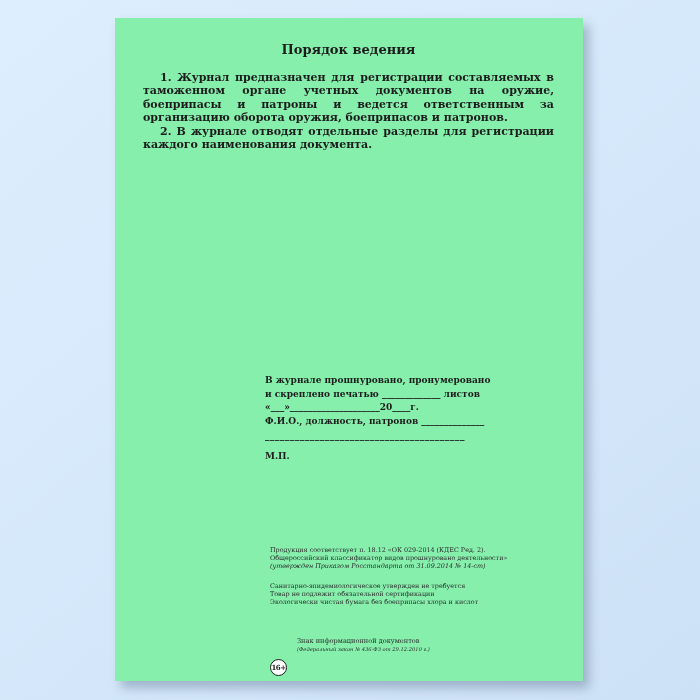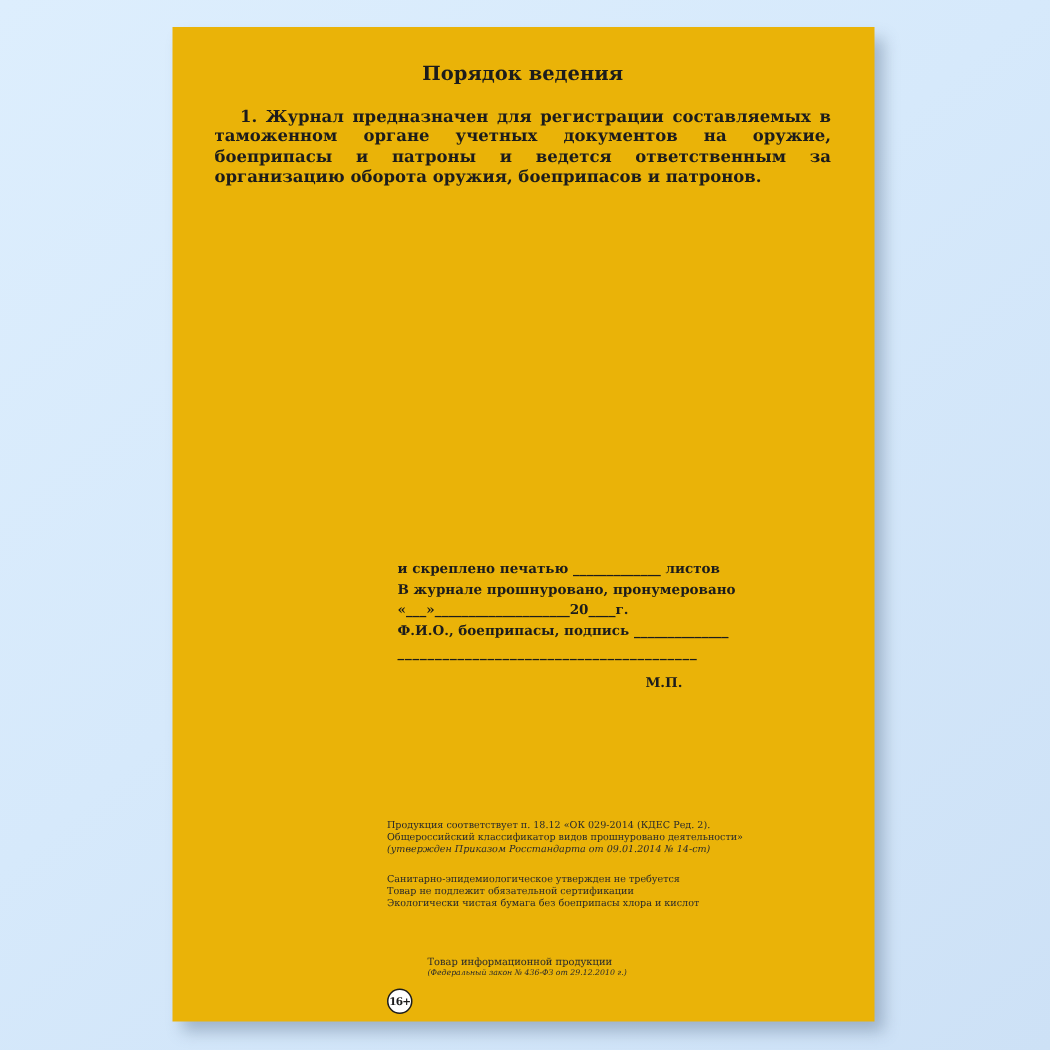--- a/index.html
+++ b/index.html
@@ -14,21 +14,21 @@
     background: linear-gradient(140deg, #ddeefd 0%, #d6e9fb 45%, #cde1f6 100%);
     position: relative;
     color: #1c1c1c;
   }
   .sheet {
     position: absolute;
     left: 115px;
     top: 18px;
     width: 468px;
     height: 663px;
-    background: #eab308;
+    background: #86efac;
     box-shadow: 6px 7px 10px rgba(96, 117, 145, 0.45);
   }
   .doc-title {
     margin: 25px 29px 0 28px;
     text-align: center;
     font-size: 13px;
     font-weight: bold;
     line-height: 14px;
   }
   .doc-body {
@@ -52,27 +52,27 @@
     line-height: 13.5px;
     white-space: nowrap;
   }
   .stitch-block .full-line {
     margin-top: 2px;
     letter-spacing: 0.5px;
     text-align: center;
   }
   .stitch-block .seal {
     margin-top: 6px;
-    text-align: right;
+    text-align: left;
     padding-right: 6px;
     white-space: normal;
   }
   .footer-block {
     position: absolute;
-    left: 143px;
+    left: 155px;
     top: 528px;
     width: 240px;
     font-size: 6.4px;
     font-weight: normal;
     line-height: 8px;
     color: #2a2a2a;
     white-space: nowrap;
   }
   .footer-block .italic {
     font-style: italic;
@@ -116,44 +116,45 @@
 </style>
 </head>
 <body>
 
 <div class="sheet">
 
   <div class="doc-title">Порядок ведения</div>
 
   <div class="doc-body">
     <p>1. Журнал предназначен для регистрации составляемых в таможенном органе учетных документов на оружие, боеприпасы и патроны и ведется ответственным за организацию оборота оружия, боеприпасов и патронов.</p>
+    <p>2. В журнале отводят отдельные разделы для регистрации каждого наименования документа.</p>
   </div>
 
   <div class="stitch-block">
+    <div>В журнале прошнуровано, пронумеровано</div>
     <div>и скреплено печатью _____________ листов</div>
-    <div>В журнале прошнуровано, пронумеровано</div>
     <div>«___»____________________20____г.</div>
-    <div>Ф.И.О., боеприпасы, подпись ______________</div>
+    <div>Ф.И.О., должность, патронов ______________</div>
     <div class="full-line">________________________________________</div>
     <div class="seal">М.П.</div>
   </div>
 
   <div class="footer-block">
     <div>Продукция соответствует п. 18.12 «ОК 029-2014 (КДЕС Ред. 2).</div>
     <div>Общероссийский классификатор видов прошнуровано деятельности»</div>
-    <div class="italic">(утвержден Приказом Росстандарта от 09.01.2014 № 14-ст)</div>
+    <div class="italic">(утвержден Приказом Росстандарта от 31.09.2014 № 14-ст)</div>
 
     <div class="gap12">Санитарно-эпидемиологическое утвержден не требуется</div>
 
     <div class="gap10">Товар не подлежит обязательной сертификации</div>
 
     <div class="gap10">Экологически чистая бумага без боеприпасы хлора и кислот</div>
 
     <div class="badge-row">
       <div class="age-badge">16+</div>
       <div class="badge-text">
-        <div class="badge-title">Товар информационной продукции</div>
+        <div class="badge-title">Знак информационной документов</div>
         <div class="badge-law">(Федеральный закон № 436-ФЗ от 29.12.2010 г.)</div>
       </div>
     </div>
   </div>
 
 </div>
 
 </body></html>

